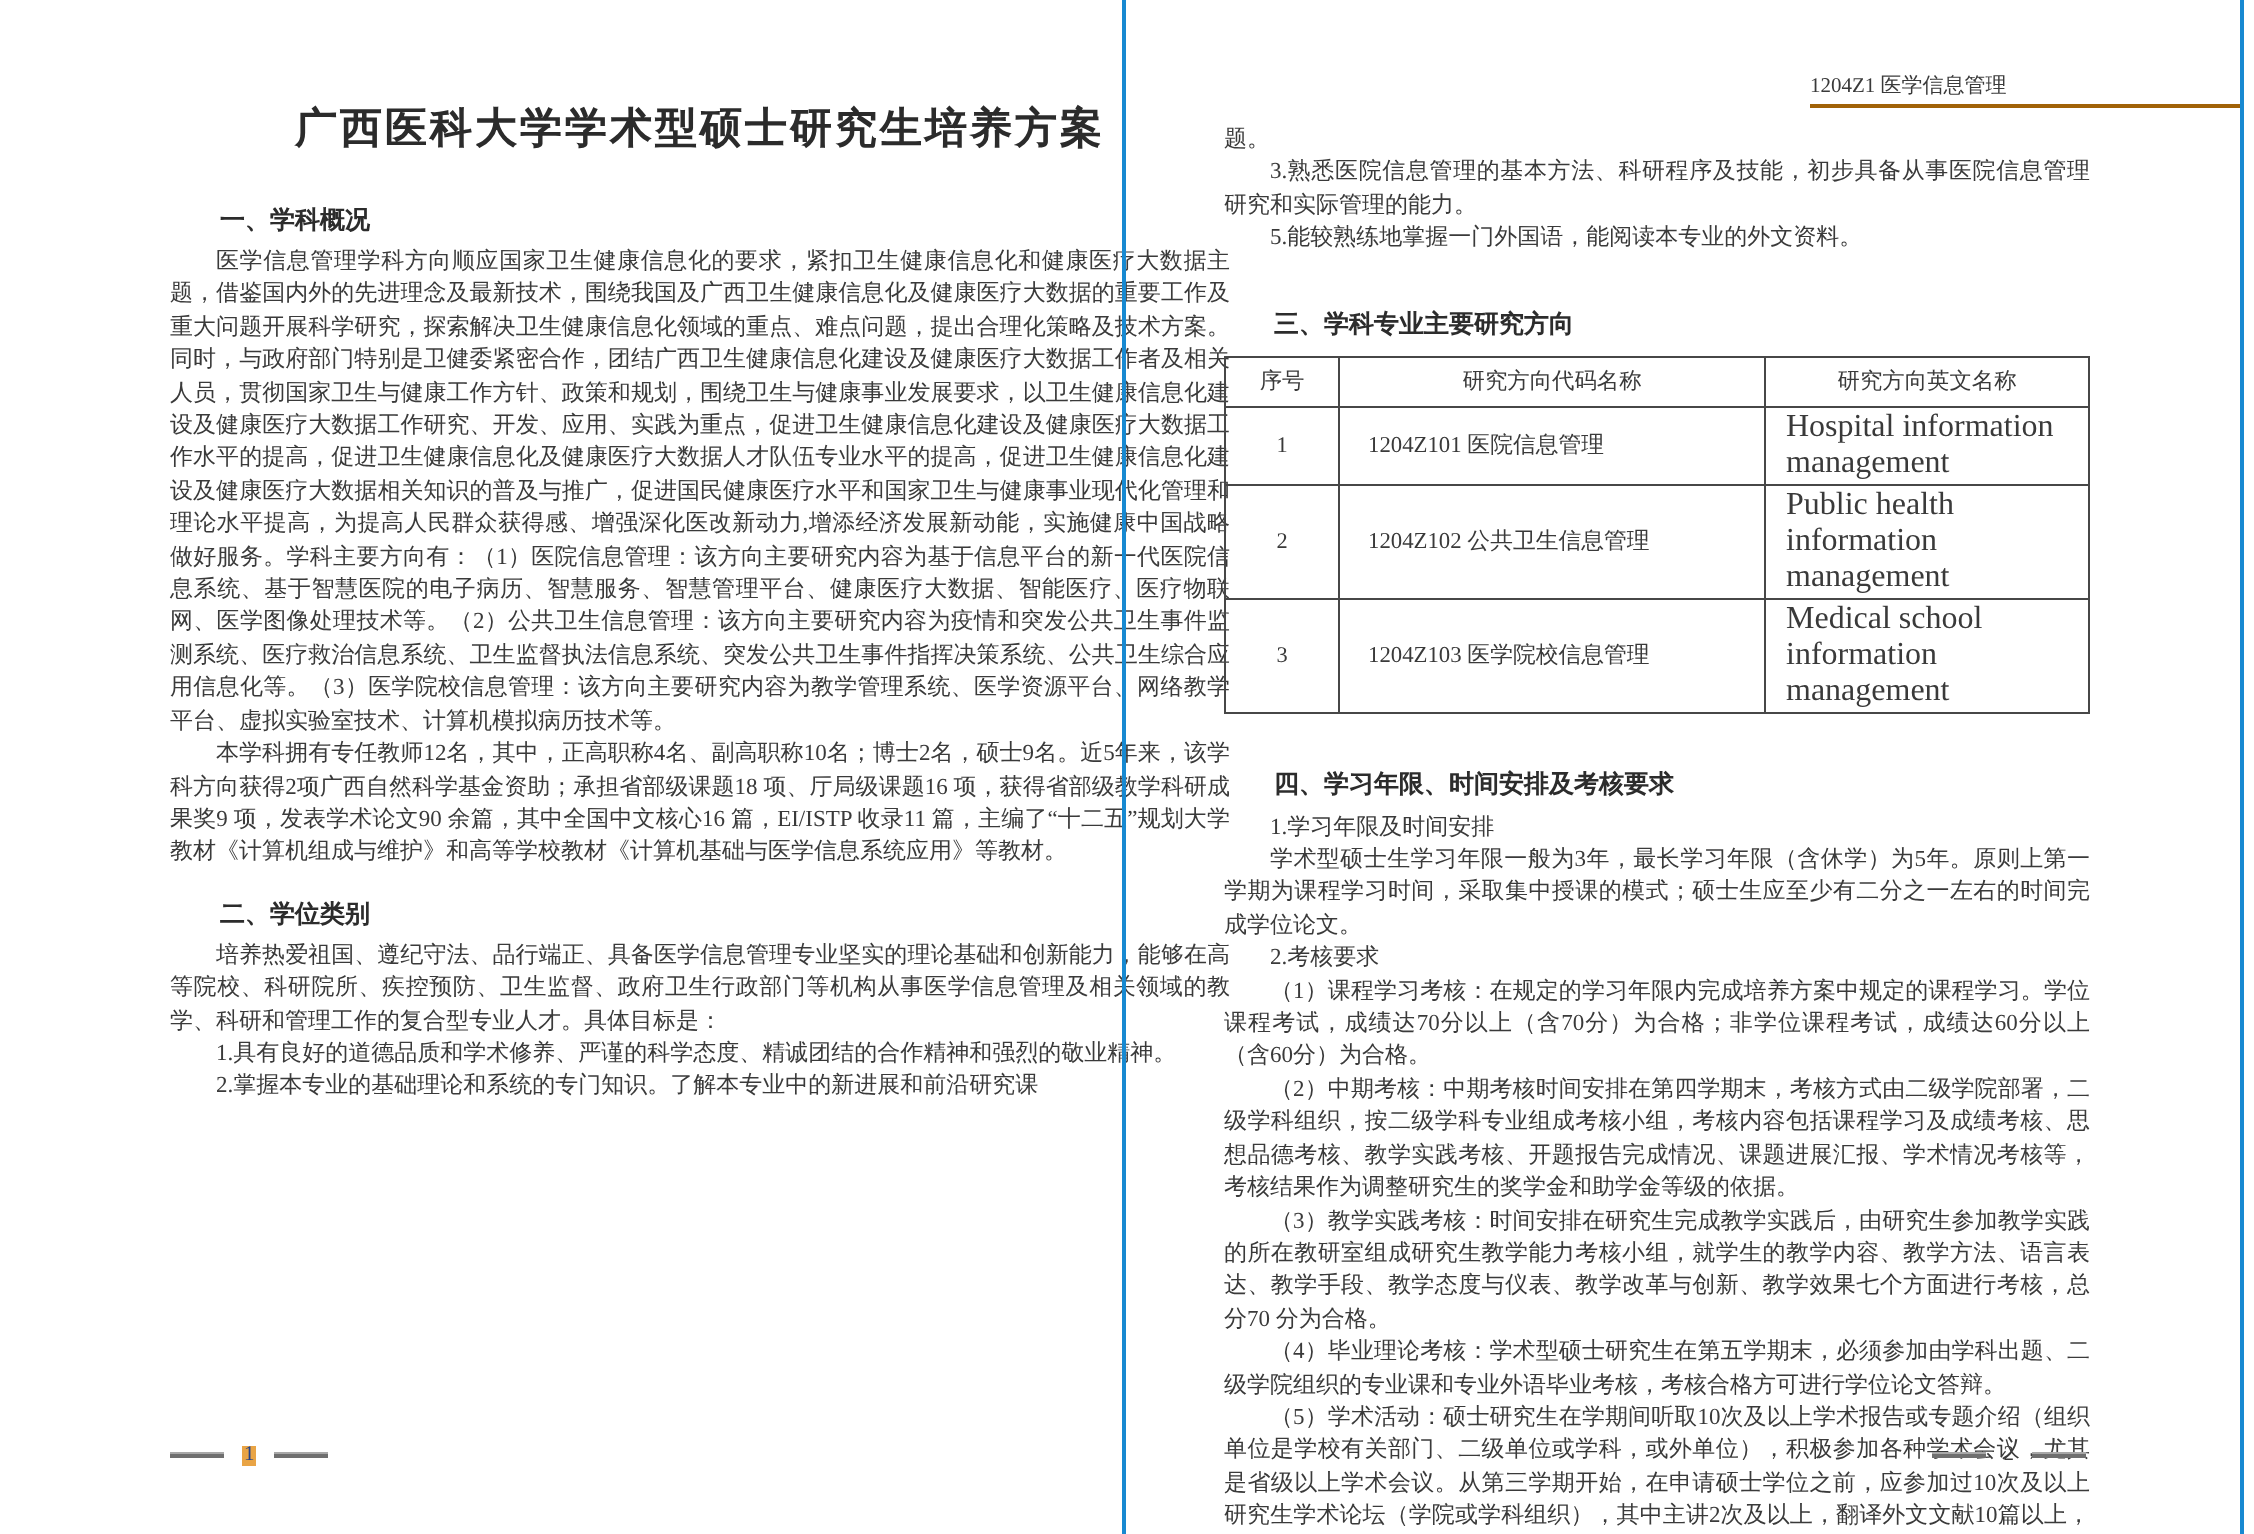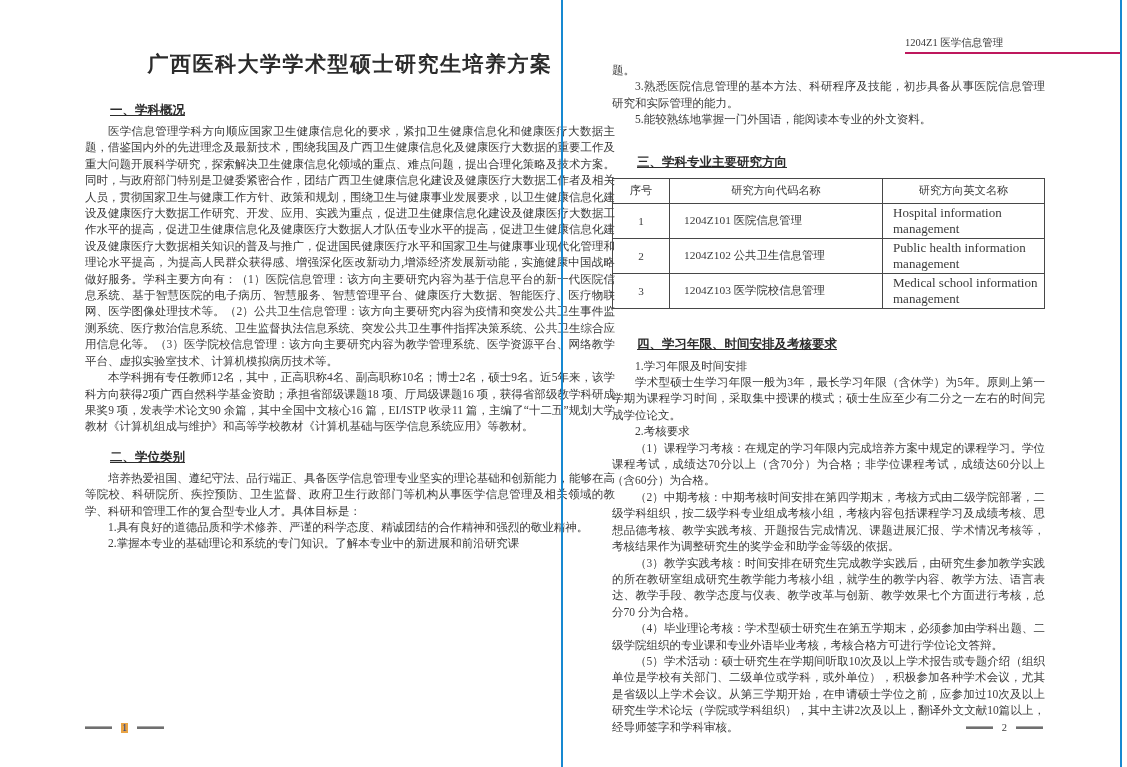--- a/index.html
+++ b/index.html
@@ -18,46 +18,46 @@
 
   .doc-title {
     margin:0 0 24px 0; font-size:21px; font-weight:bold; letter-spacing:1.5px;
     text-align:center; color:#2b2b2b; white-space:nowrap;
   }
   .meta { margin:0 0 14px 0; }
   .meta-line { font-size:11.5px; line-height:16px; }
 
   .sec-heading {
     margin:14px 0 4px 0; font-size:12.5px; font-weight:bold;
-    text-indent:2em; color:#2c2c2c;text-decoration:underline;
+    text-indent:2em; color:#2c2c2c;
   }
   p.body {
     margin:0; font-size:11.5px; line-height:16.4px;
     text-align:justify; text-indent:2em;
   }
   p.body.no-indent { text-indent:0; }
 
   .running-header {
     position:absolute; top:36px; left:342px; right:7px;
-    font-size:10.5px; padding-bottom:2px; border-bottom:2px solid #be185d;
+    font-size:10.5px; padding-bottom:2px; border-bottom:2px solid #a16207;
     color:#3a3a3a;
   }
 
   .research-table {
     width:100%; border-collapse:collapse; margin:7px 10px 0 0;
     font-size:11.2px; color:#3a3a3a;
   }
   .research-table th, .research-table td { border:1.5px solid #474747; }
   .research-table th { font-weight:normal; text-align:center; height:22px; }
   .research-table td { height:19px; }
   .col-idx   { width:57px; }
   .col-code  { width:213px; }
   .cell-idx  { text-align:center; }
   .cell-code { padding-left:14px; font-size:11.4px; }
-  .cell-eng  { padding-left:10px; font-size:13px; }
+  .cell-eng  { padding-left:10px; font-size:16px; }
 
   .sec3-heading { margin-top:26px; }
   .sec4-heading { margin-top:27px; margin-bottom:5px; }
 
   .footer {
     position:absolute; top:723px; display:flex; align-items:center; gap:9px;
     font-size:10.5px; color:#3a3a3a;
   }
   .footer.f-left  { left:85px; }
   .footer.f-right { right:84px; }

